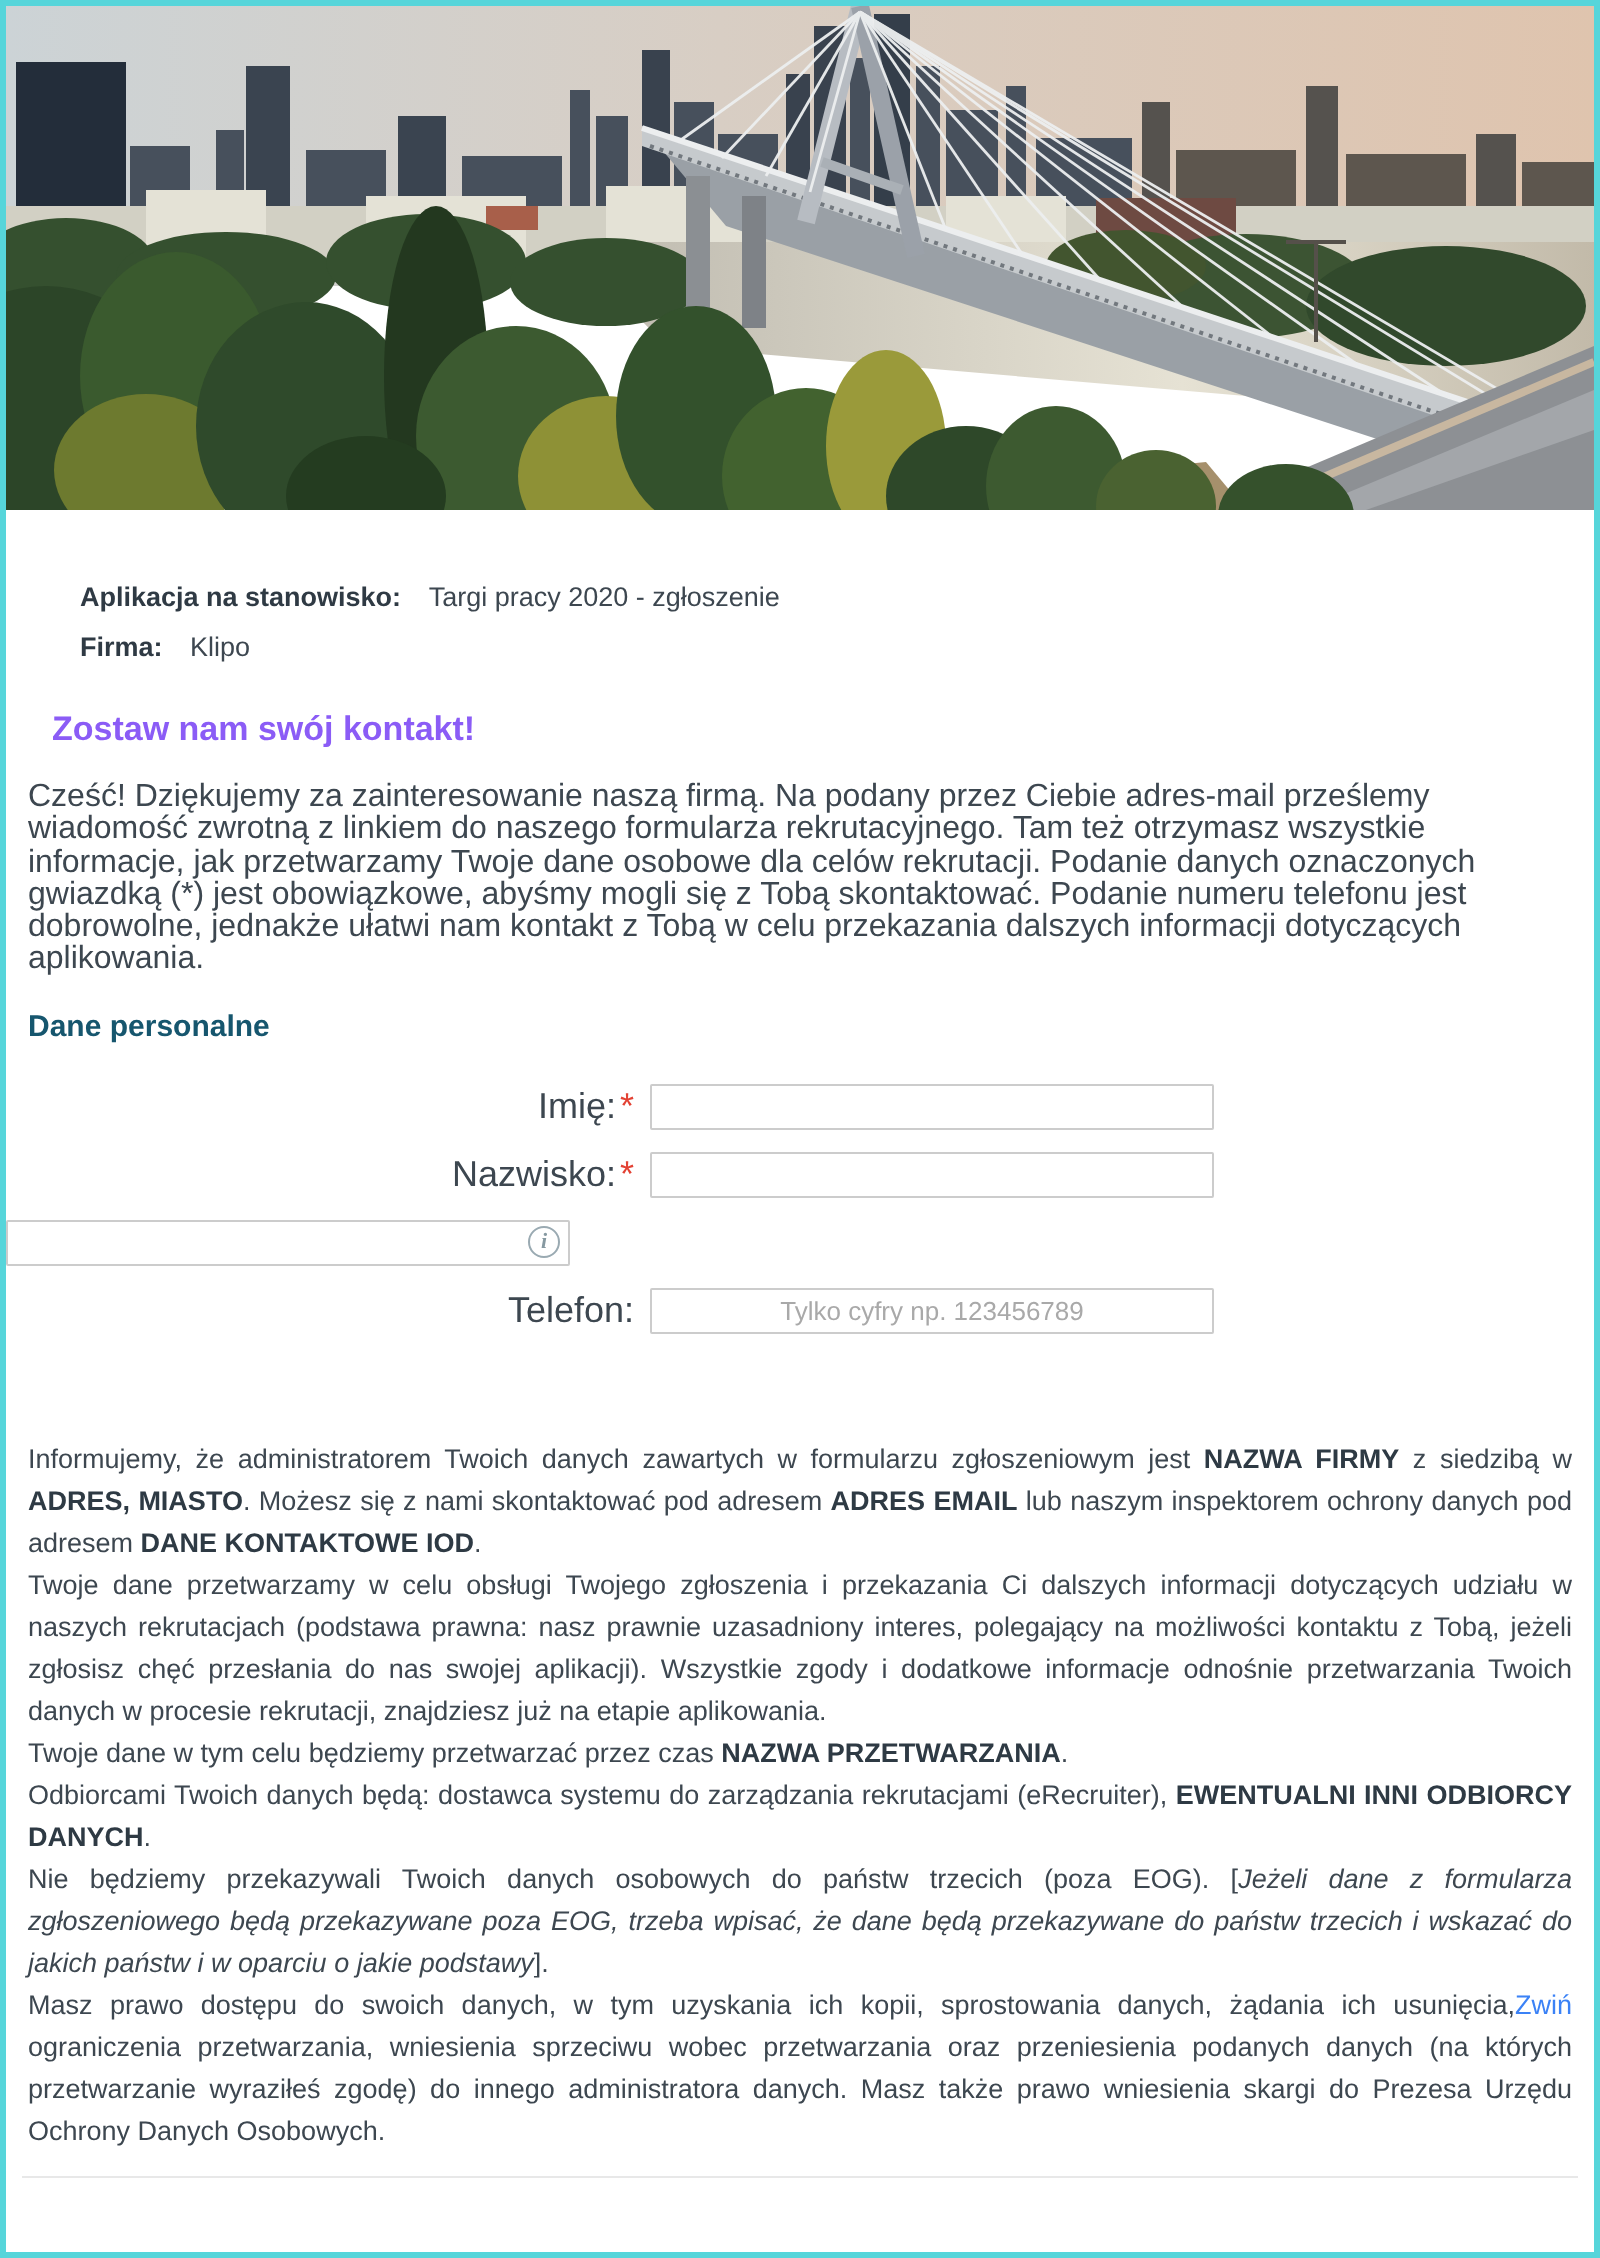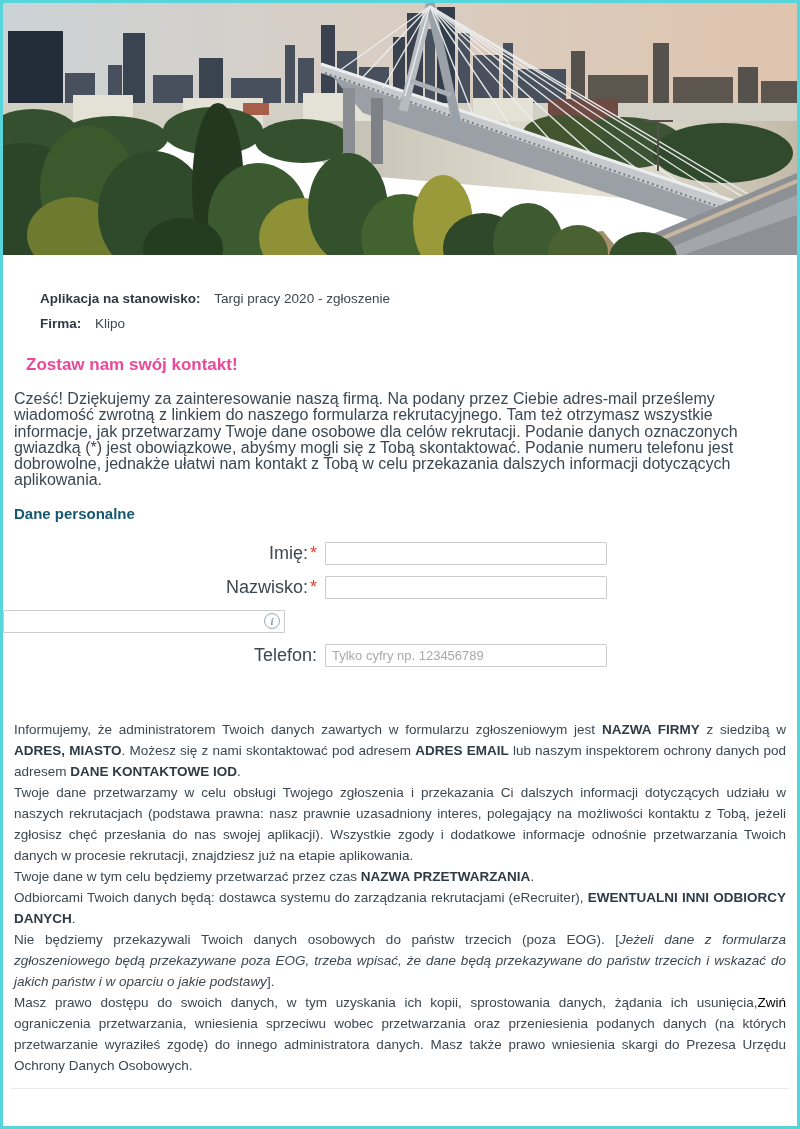--- a/index.html
+++ b/index.html
@@ -18,21 +18,21 @@
 
   
   .job-info { margin: 36px 0 0 37px; }
   .job-row { margin-bottom: 10px; font-size: 13.5px; color: #3d4750; }
   .job-row .lbl { font-weight: bold; color: #2f3a44; }
   .job-row .val { margin-left: 10px; }
 
   
   .section-heading {
     margin: 24px 2px 0 23px;
-    font-size: 17px; font-weight: bold; color: #ec4899;
+    font-size: 17px; font-weight: bold; color: #8b5cf6;
   }
   .sub-heading {
     margin: 16px 0 0 11px;
     font-size: 15px; font-weight: bold; color: #16566e;
   }
 
   
   .intro {
     margin: 16px 10px 0 11px;
     font-size: 16px; line-height: 16.3px; color: #3d4750;
@@ -45,42 +45,42 @@
     width: 322px; text-align: right; padding-right: 8px;
     font-size: 18px; color: #3d4750;
   }
   .req { color: #e34234; margin-left: 2px; }
   .input-wrap { position: relative; width: 282px; }
   .text-input {
     width: 282px; height: 23px;
     border: 1px solid #cccccc; border-radius: 1px;
     font-family: "Liberation Sans", sans-serif;
     font-size: 13px; color: #3d4750; padding: 0 6px;
-    outline: none; background: #fff;
+    outline: none; background: #fff; text-align: center;
   }
   .text-input::placeholder { color: #a9a9a9; }
   .info-icon {
     position: absolute; right: 5px; top: 3px;
     width: 16px; height: 16px; border: 1px solid #9aaab2; border-radius: 50%;
     color: #8699a1; font-size: 11px; line-height: 14px; text-align: center;
     font-family: "Liberation Serif", serif; font-style: italic; font-weight: bold;
     background: #fff; cursor: pointer;
   }
 
   
   .gdpr {
     margin: 52px 11px 0 11px;
     font-size: 13.5px; line-height: 21px; color: #3d4750;
     text-align: justify;
   }
   .gdpr p { margin: 0; }
   .gdpr .b { font-weight: bold; color: #2e3a44; }
   .gdpr .i { font-style: italic; }
   .collapse-link {
-    float: right; color: #000000; cursor: pointer; text-decoration: none;
+    float: right; color: #3b82f6; cursor: pointer; text-decoration: none;
     font-size: 13.5px;
   }
 
   
   .divider { border-top: 1px solid #e8e8e8; margin: 12px 8px 0 8px; }
   .submit-wrap { text-align: center; margin-top: 44px; }
   .submit-btn {
     width: 183px; height: 36px;
     background: #63d6de; color: #ffffff;
     border: none; border-radius: 4px;

